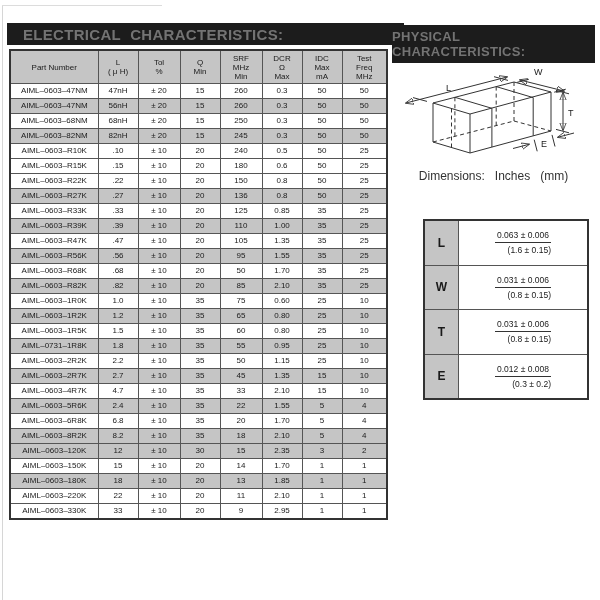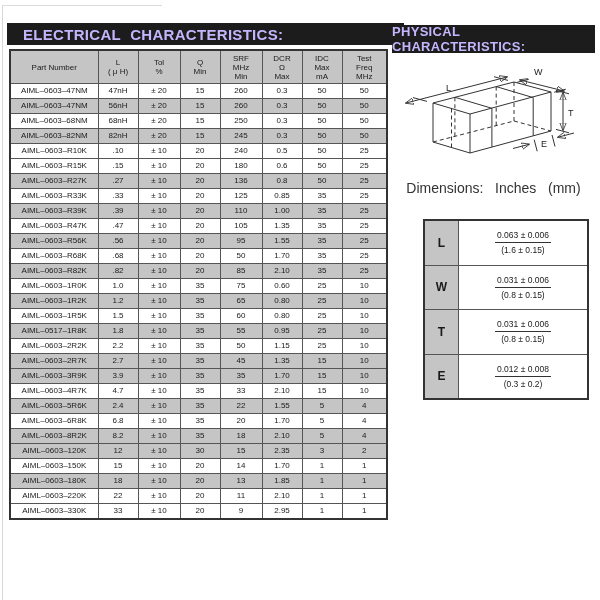--- a/index.html
+++ b/index.html
@@ -6,44 +6,44 @@
   #page{
     position:relative;width:600px;height:600px;background:#ffffff;
     font-family:"Liberation Sans","DejaVu Sans",sans-serif;color:#1a1a1a;
     overflow:hidden;
   }
   
   .edge-v{position:absolute;left:2px;top:6px;width:1px;height:594px;background:#d6d6d6;}
   .edge-h{position:absolute;left:2px;top:5px;width:160px;height:1px;background:#dcdcdc;}
 
   
-  .bar{position:absolute;background:#1c1c1c;color:#c4b5fd;font-weight:bold;
+  .bar{position:absolute;background:#1c1c1c;color:#737373;font-weight:bold;
        display:flex;align-items:center;letter-spacing:.3px;word-spacing:5px;}
   #elec-bar{left:7px;top:23px;width:381px;height:22px;font-size:15px;padding-left:16px;}
-  #phys-bar{left:392px;top:25px;width:203px;height:28px;font-size:13px;justify-content:center;}
+  #phys-bar{left:392px;top:25px;width:203px;height:38px;font-size:13px;justify-content:center;}
 
   
   #elec-table-wrap{position:absolute;left:9px;top:49px;width:377px;}
   table{border-collapse:collapse;table-layout:fixed;width:377px;}
   th,td{border:1px solid #555;text-align:center;vertical-align:middle;padding:0;}
   #elec-table{border:2px solid #333;}
   #elec-table th{height:32px;font-weight:normal;font-size:8px;line-height:9px;
                  background:#c5c5c5;white-space:pre-line;}
   #elec-table td{height:14px;font-size:8px;line-height:10px;}
   #elec-table tr.alt td{background:#c5c5c5;}
 
   
   #drawing{position:absolute;left:392px;top:52px;width:206px;height:132px;}
-  #dims-note{position:absolute;left:392px;top:180px;width:203px;text-align:center;
-             font-size:14px;color:#333;white-space:pre;}
+  #dims-note{position:absolute;left:392px;top:169px;width:203px;text-align:center;
+             font-size:12px;color:#333;white-space:pre;}
   #dims-table-wrap{position:absolute;left:423px;top:219px;width:166px;}
   #dims-table{width:166px;border:2px solid #333;}
   #dims-table td{height:43.5px;font-size:8.5px;}
   #dims-table td.dim-label{width:33px;background:#c5c5c5;font-weight:bold;font-size:12px;}
-  .frac{display:inline-block;text-align:center;}
+  .frac{display:inline-block;text-align:right;}
   .frac .num{display:inline-block;border-bottom:1px solid #333;padding:0 2px 2px 2px;}
   .frac .den{display:block;padding-top:2px;}
 
   svg line,svg path{stroke:#333;stroke-width:1;fill:none;}
   svg .dash{stroke-dasharray:4 3;}
   svg text{font-family:"Liberation Sans","DejaVu Sans",sans-serif;font-size:9px;fill:#1a1a1a;}
 </style>
 </head>
 <body>
 
@@ -144,20 +144,30 @@
           <tr>
             <td>AIML–0603–R15K</td>
             <td>.15</td>
             <td>± 10</td>
             <td>20</td>
             <td>180</td>
             <td>0.6</td>
             <td>50</td>
             <td>25</td>
           </tr>
+          <tr>
+            <td>AIML–0603–R22K</td>
+            <td>.22</td>
+            <td>± 10</td>
+            <td>20</td>
+            <td>150</td>
+            <td>0.8</td>
+            <td>50</td>
+            <td>25</td>
+          </tr>
           <tr class="alt">
             <td>AIML–0603–R27K</td>
             <td>.27</td>
             <td>± 10</td>
             <td>20</td>
             <td>136</td>
             <td>0.8</td>
             <td>50</td>
             <td>25</td>
           </tr>
@@ -245,21 +255,21 @@
             <td>AIML–0603–1R5K</td>
             <td>1.5</td>
             <td>± 10</td>
             <td>35</td>
             <td>60</td>
             <td>0.80</td>
             <td>25</td>
             <td>10</td>
           </tr>
           <tr class="alt">
-            <td>AIML–0517–1R8K</td>
+            <td>AIML–0731–1R8K</td>
             <td>1.8</td>
             <td>± 10</td>
             <td>35</td>
             <td>55</td>
             <td>0.95</td>
             <td>25</td>
             <td>10</td>
           </tr>
           <tr>
             <td>AIML–0603–2R2K</td>
@@ -271,30 +281,20 @@
             <td>25</td>
             <td>10</td>
           </tr>
           <tr class="alt">
             <td>AIML–0603–2R7K</td>
             <td>2.7</td>
             <td>± 10</td>
             <td>35</td>
             <td>45</td>
             <td>1.35</td>
-            <td>15</td>
-            <td>10</td>
-          </tr>
-          <tr class="alt">
-            <td>AIML–0603–3R9K</td>
-            <td>3.9</td>
-            <td>± 10</td>
-            <td>35</td>
-            <td>35</td>
-            <td>1.70</td>
             <td>15</td>
             <td>10</td>
           </tr>
           <tr>
             <td>AIML–0603–4R7K</td>
             <td>4.7</td>
             <td>± 10</td>
             <td>35</td>
             <td>33</td>
             <td>2.10</td>

